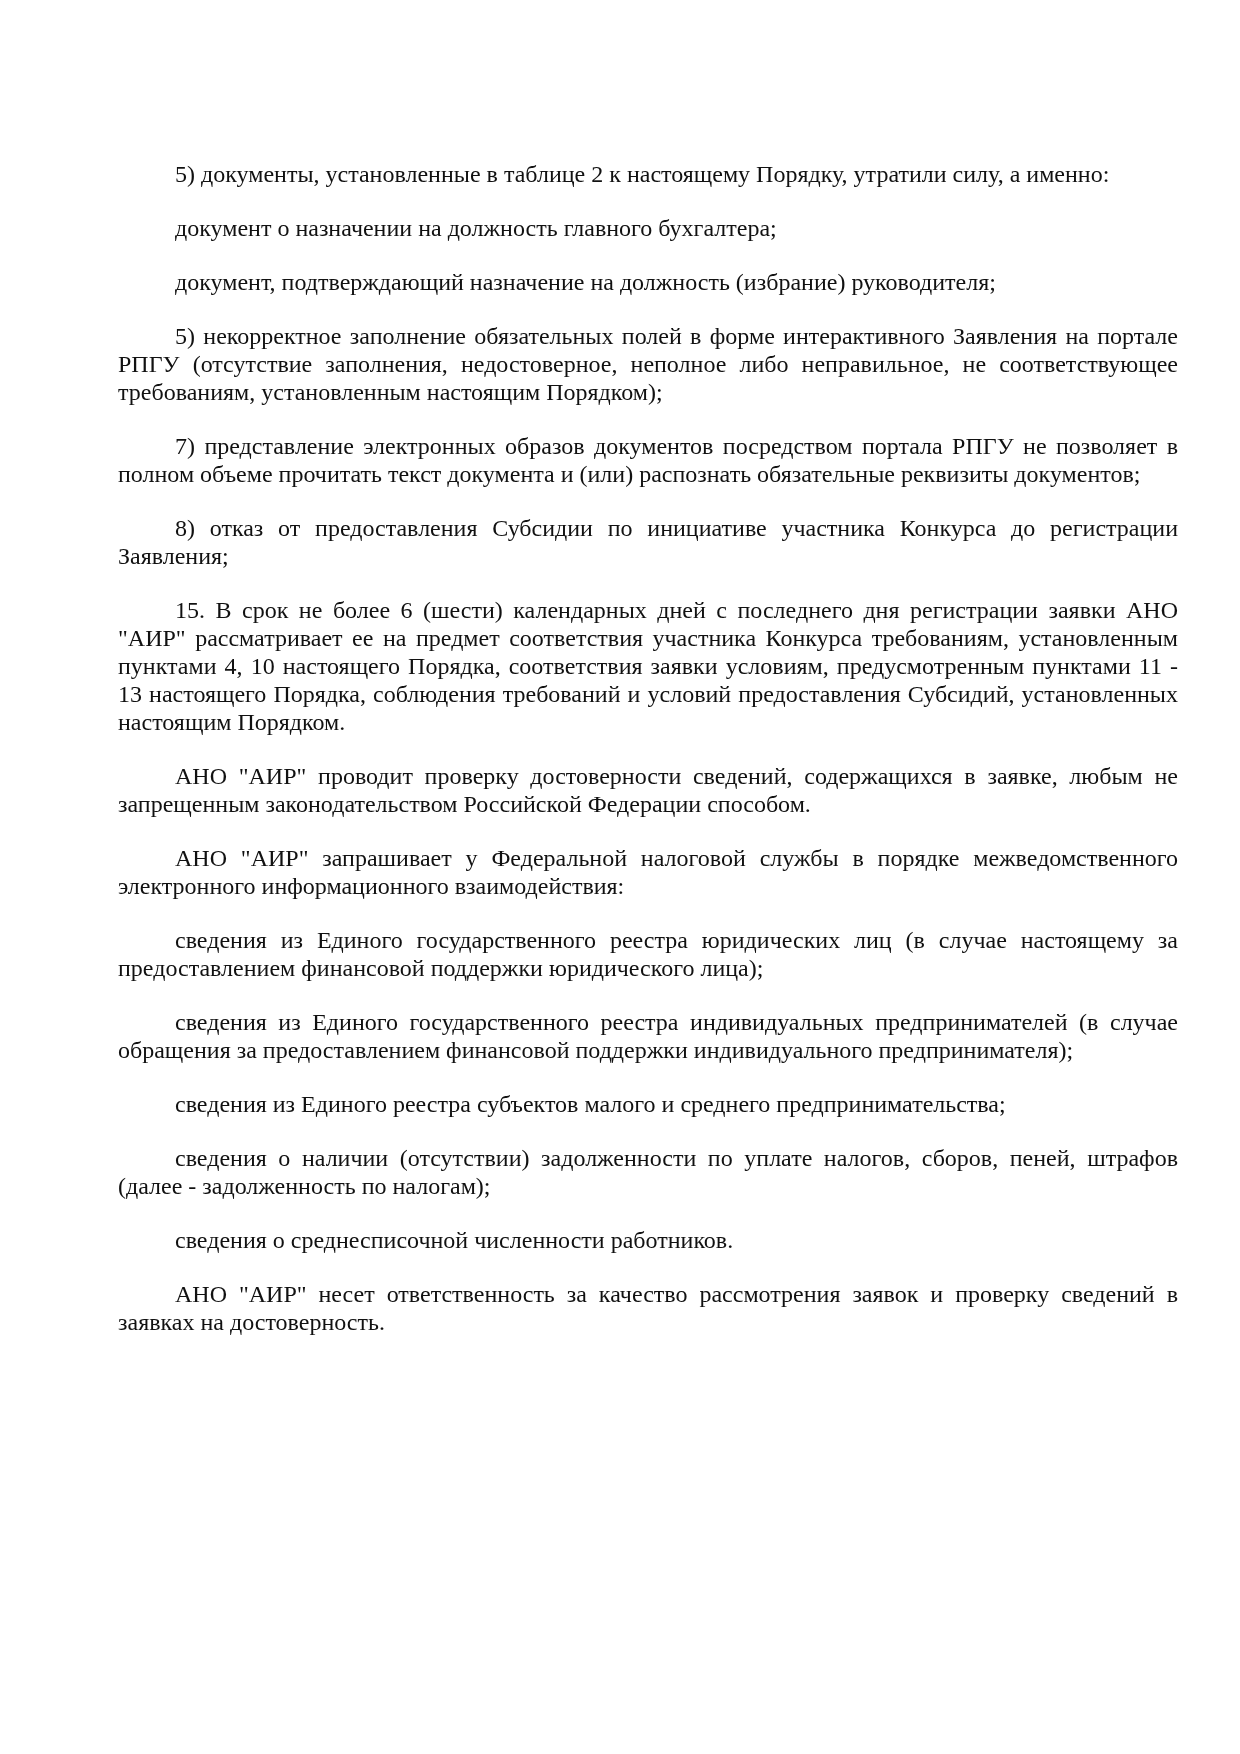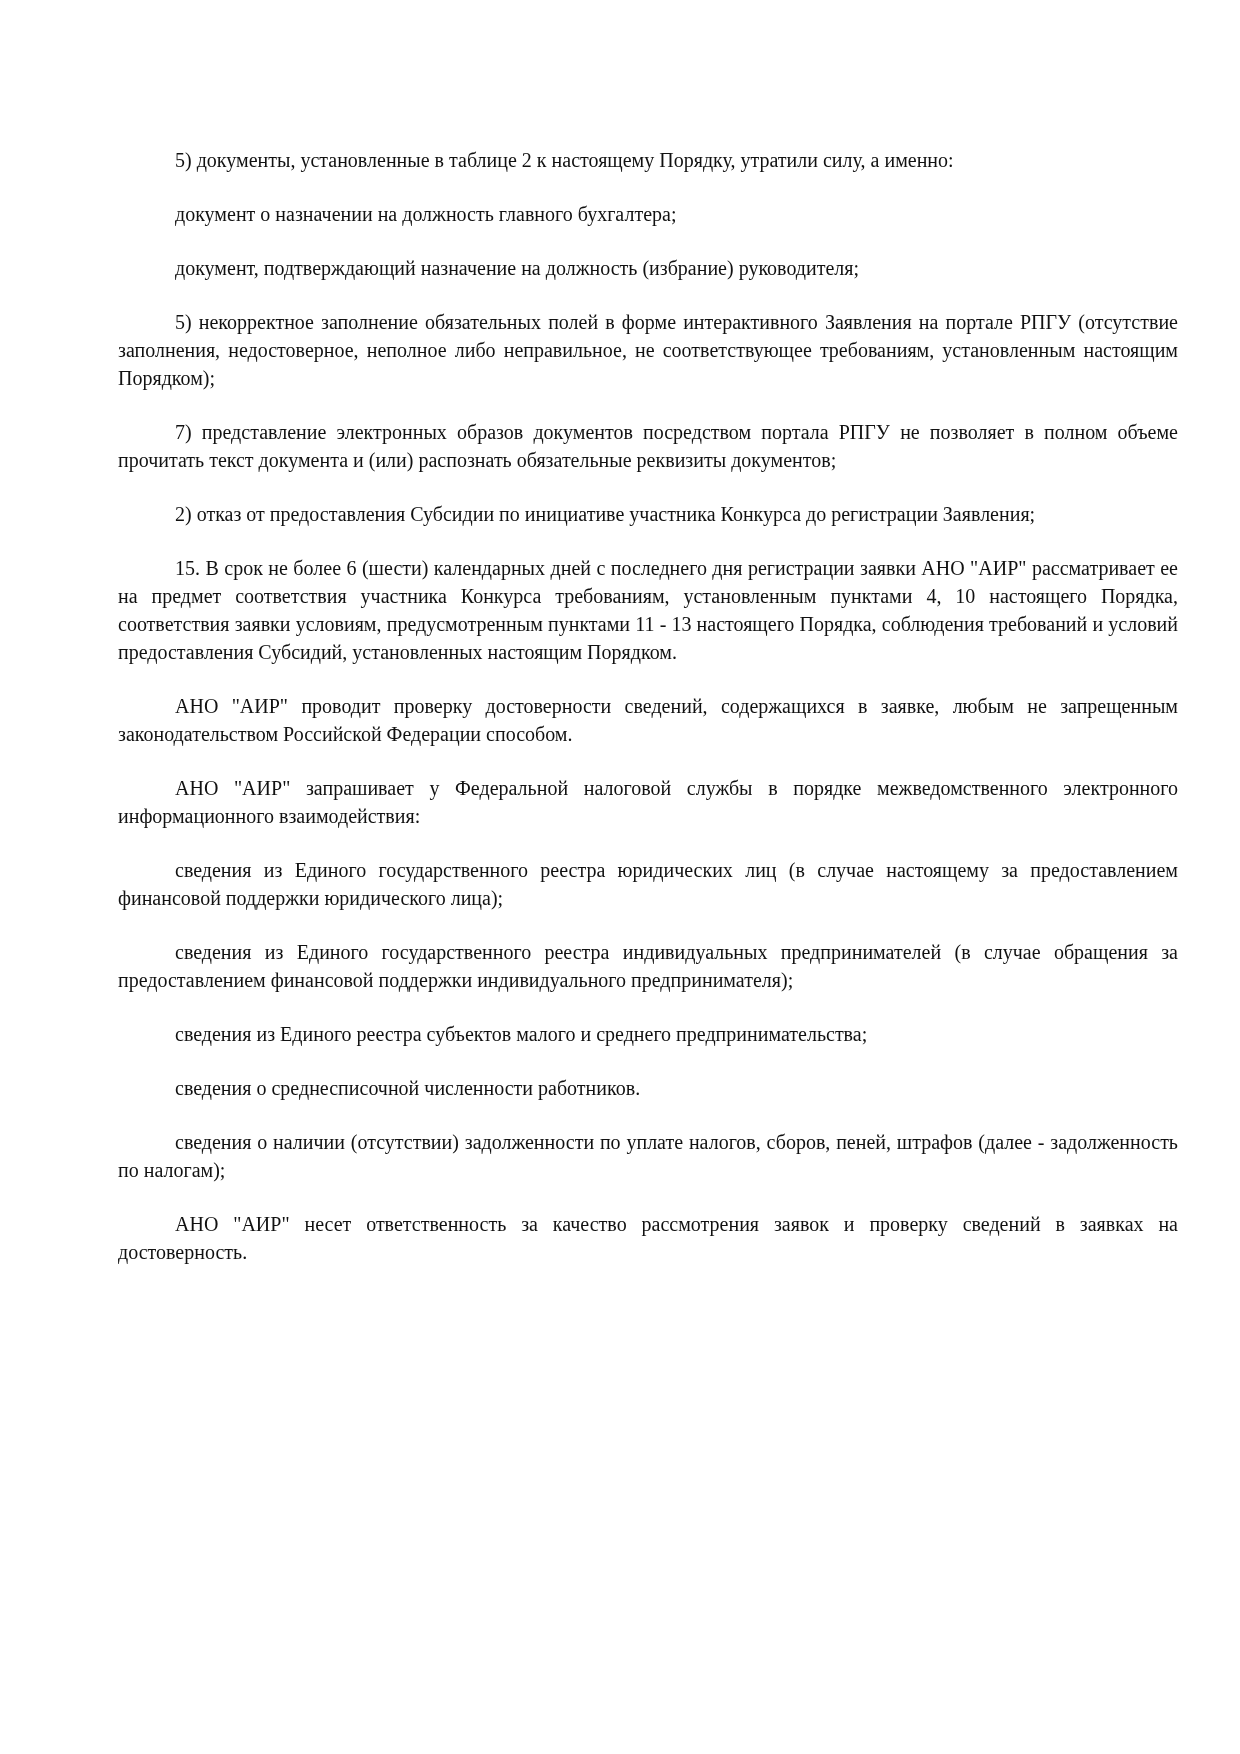--- a/index.html
+++ b/index.html
@@ -9,24 +9,24 @@
     }
     body {
       width: 1240px;
       height: 1754px;
       position: relative;
       overflow: hidden;
     }
     .page {
       position: absolute;
       left: 118px;
-      top: 146px;
+      top: 160px;
       width: 1060px;
       font-family: "Liberation Serif", "DejaVu Serif", serif;
-      font-size: 20px;
+      font-size: 24px;
       line-height: 28px;
       color: #111111;
     }
     .para {
       margin: 0 0 26px 0;
       text-indent: 57px;
       text-align: justify;
     }
     .para.left {
       text-align: left;
@@ -34,23 +34,23 @@
   </style>
 </head>
 <body>
 
 <div class="page">
   <p class="para left">5) документы, установленные в таблице 2 к настоящему Порядку, утратили силу, а именно:</p>
   <p class="para left">документ о назначении на должность главного бухгалтера;</p>
   <p class="para left">документ, подтверждающий назначение на должность (избрание) руководителя;</p>
   <p class="para">5) некорректное заполнение обязательных полей в форме интерактивного Заявления на портале РПГУ (отсутствие заполнения, недостоверное, неполное либо неправильное, не соответствующее требованиям, установленным настоящим Порядком);</p>
   <p class="para">7) представление электронных образов документов посредством портала РПГУ не позволяет в полном объеме прочитать текст документа и (или) распознать обязательные реквизиты документов;</p>
-  <p class="para">2) отказ от предоставления Субсидии по инициативе участника Конкурса до регистрации Заявления;</p>
+  <p class="para">8) отказ от предоставления Субсидии по инициативе участника Конкурса до регистрации Заявления;</p>
   <p class="para">15. В срок не более 6 (шести) календарных дней с последнего дня регистрации заявки АНО "АИР" рассматривает ее на предмет соответствия участника Конкурса требованиям, установленным пунктами 4, 10 настоящего Порядка, соответствия заявки условиям, предусмотренным пунктами 11 - 13 настоящего Порядка, соблюдения требований и условий предоставления Субсидий, установленных настоящим Порядком.</p>
   <p class="para">АНО "АИР" проводит проверку достоверности сведений, содержащихся в заявке, любым не запрещенным законодательством Российской Федерации способом.</p>
   <p class="para">АНО "АИР" запрашивает у Федеральной налоговой службы в порядке межведомственного электронного информационного взаимодействия:</p>
   <p class="para">сведения из Единого государственного реестра юридических лиц (в случае настоящему за предоставлением финансовой поддержки юридического лица);</p>
   <p class="para">сведения из Единого государственного реестра индивидуальных предпринимателей (в случае обращения за предоставлением финансовой поддержки индивидуального предпринимателя);</p>
   <p class="para left">сведения из Единого реестра субъектов малого и среднего предпринимательства;</p>
+  <p class="para">сведения о наличии (отсутствии) задолженности по уплате налогов, сборов, пеней, штрафов (далее - задолженность по налогам);</p>
   <p class="para left">сведения о среднесписочной численности работников.</p>
-  <p class="para">сведения о наличии (отсутствии) задолженности по уплате налогов, сборов, пеней, штрафов (далее - задолженность по налогам);</p>
   <p class="para">АНО "АИР" несет ответственность за качество рассмотрения заявок и проверку сведений в заявках на достоверность.</p>
 </div>
 
 </body></html>

